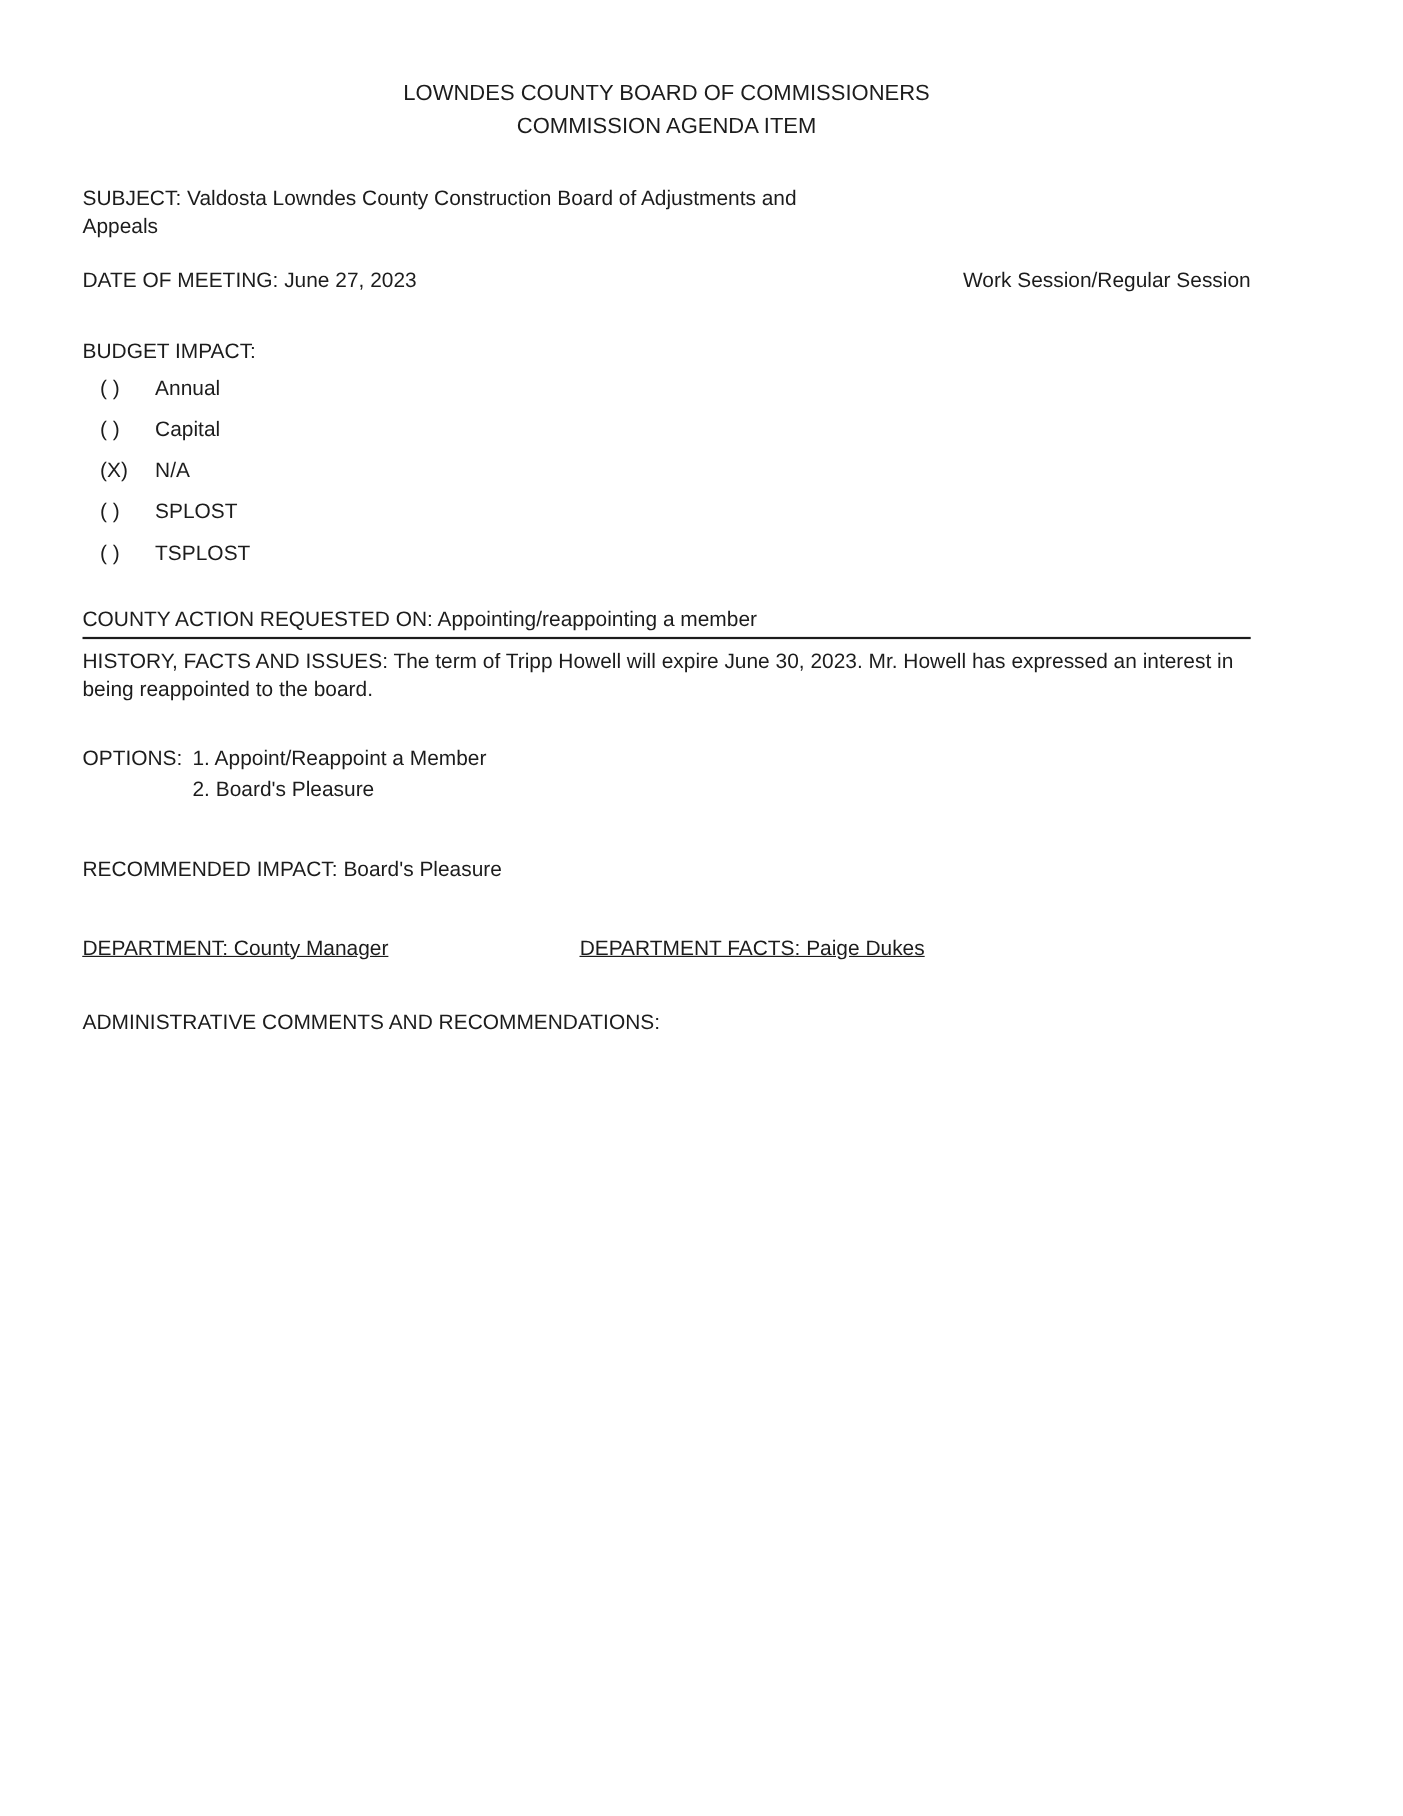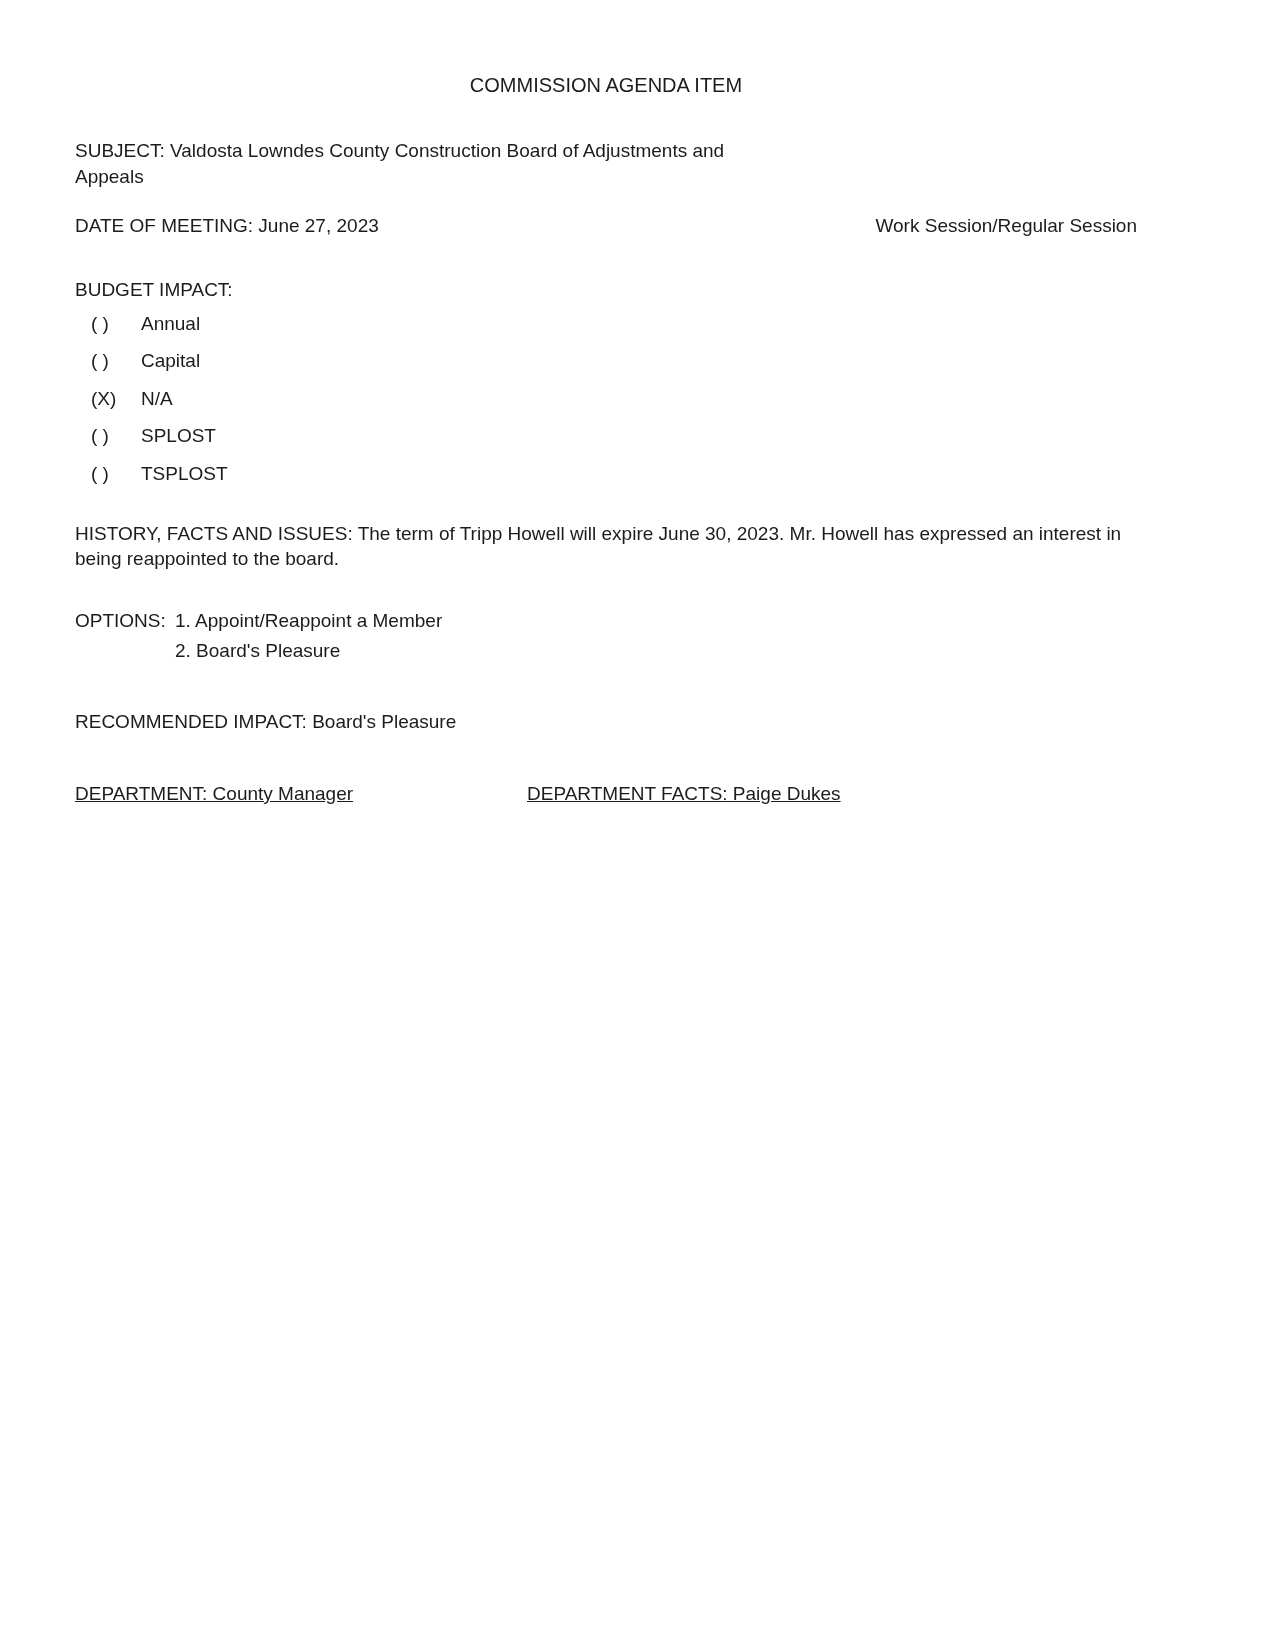--- a/index.html
+++ b/index.html
@@ -77,20 +77,21 @@
   }
   .u { text-decoration: underline; }
   .admin-block { margin-bottom: 0; }
 </style>
 </head>
 <body>
 
 <div class="page">
 
   <div class="doc-title">
+    <div>LOWNDES COUNTY BOARD OF COMMISSIONERS</div>
     <div>COMMISSION AGENDA ITEM</div>
   </div>
 
   <div class="subject-block">
     <span>SUBJECT:</span><span> Valdosta Lowndes County Construction Board of Adjustments and Appeals</span>
   </div>
 
   <div class="date-row">
     <div>
       <span>DATE OF MEETING:</span><span> June 27, 2023</span>
@@ -116,20 +117,23 @@
     <div class="funding-item">
       <span class="funding-marker">( )</span>
       <span>SPLOST</span>
     </div>
     <div class="funding-item">
       <span class="funding-marker">( )</span>
       <span>TSPLOST</span>
     </div>
   </div>
 
+  <div class="county-action">
+    <span>COUNTY ACTION REQUESTED ON:</span><span> Appointing/reappointing a member</span>
+  </div>
 
   <div class="history-block">
     <span>HISTORY, FACTS AND ISSUES:</span><span> The term of Tripp Howell will expire June 30, 2023. Mr. Howell has expressed an interest in being reappointed to the board.</span>
   </div>
 
   <div class="options-block">
     <div class="options-label">OPTIONS:</div>
     <div class="options-items">
       <div>1. Appoint/Reappoint a Member</div>
       <div>2. Board's Pleasure</div>
@@ -142,14 +146,15 @@
 
   <div class="department-row">
     <div class="department-cell-left">
       <span class="u">DEPARTMENT</span><span>: County Manager</span>
     </div>
     <div>
       <span class="u">DEPARTMENT FACTS</span><span>: Paige Dukes</span>
     </div>
   </div>
 
+  <div class="admin-block">ADMINISTRATIVE COMMENTS AND RECOMMENDATIONS:</div>
 
 </div>
 
 </body></html>

